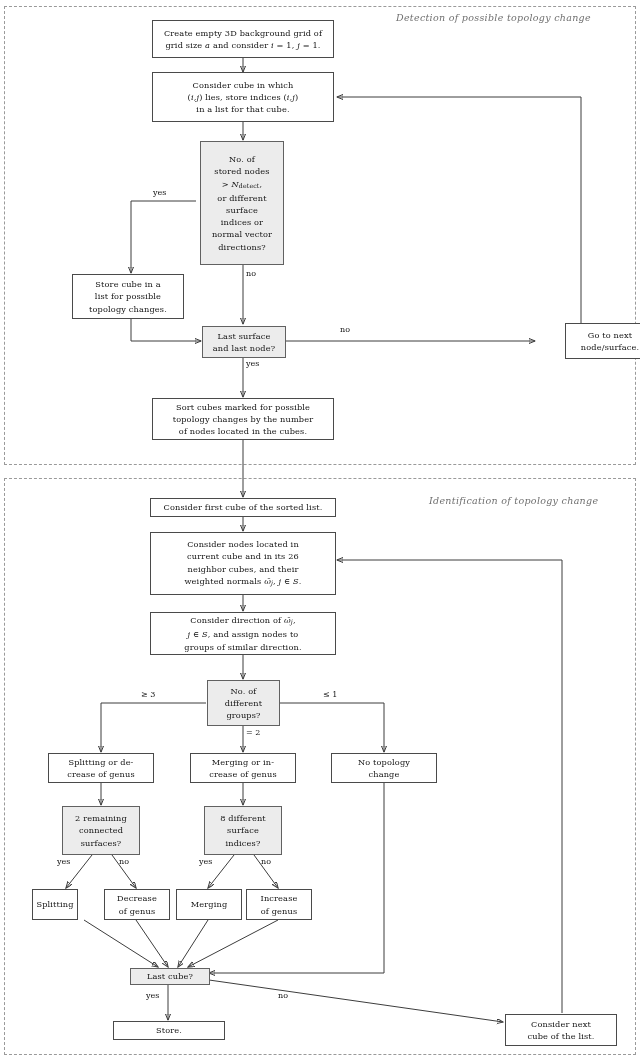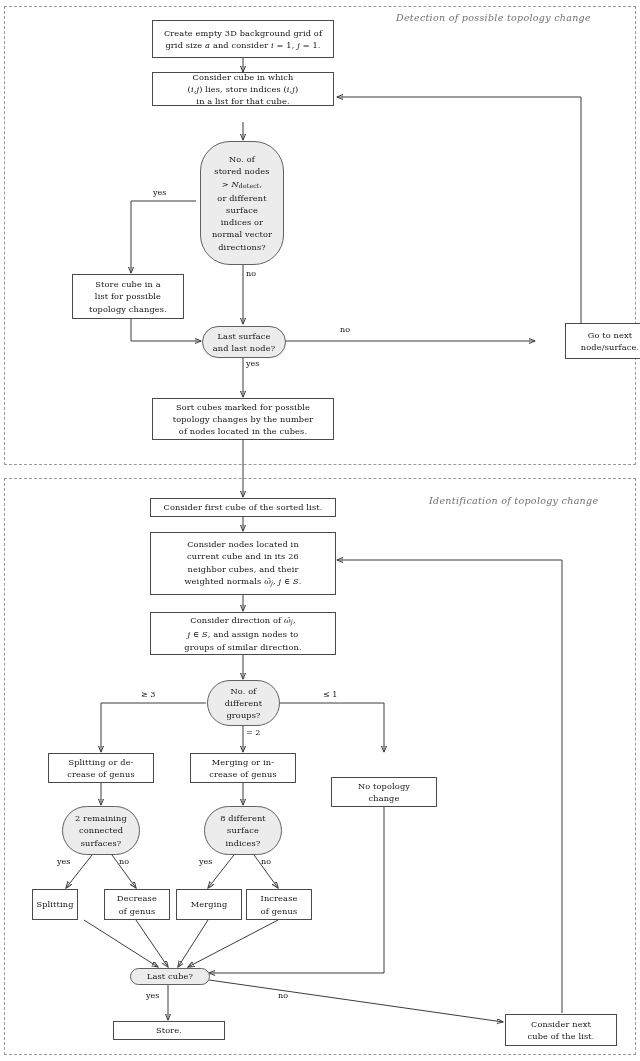--- a/index.html
+++ b/index.html
@@ -14,21 +14,21 @@
   }
 
   .node{
     position:absolute;box-sizing:border-box;
     border:1px solid #4a4a4a;background:#ffffff;
     display:flex;align-items:center;justify-content:center;
     text-align:center;font-size:8.2px;line-height:12.2px;color:#131313;
     font-family:"DejaVu Serif",serif;
     padding:2px 3px;letter-spacing:.15px;
   }
-  .node.shade{background:#ececec;border-color:#616161;border-radius:30px;}
+  .node.shade{background:#ececec;border-color:#616161;}
   .node .txt{display:block;width:100%;white-space:pre-line;}
 
   svg.wires{position:absolute;left:0;top:0;width:640px;height:1061px;overflow:visible;}
   svg.wires line,svg.wires path,svg.wires polyline{stroke:#3d3d3d;stroke-width:1;fill:none;}
 
   .elab{
     position:absolute;font-size:8px;color:#131313;font-family:"DejaVu Serif",serif;
     white-space:nowrap;background:transparent;
   }
   .sub{font-size:6.2px;vertical-align:-1px;}
@@ -106,21 +106,21 @@
     <line x1="209" y1="980" x2="503" y2="1022" marker-end="url(#ah)"></line>
 
     <polyline points="562,1013 562,560 337,560" marker-end="url(#ah)"></polyline>
   </svg>
 
   <div class="node" style="left:152px;top:20px;width:182px;height:38px;">
     <span class="txt">Create empty 3D background grid of
 grid size <i class="it">a</i> and consider <i class="it">i</i> = 1, <i class="it">j</i> = 1.</span>
   </div>
 
-  <div class="node" style="left:152px;top:72px;width:182px;height:34px;justify-content:flex-end;">
+  <div class="node" style="left:152px;top:72px;width:182px;height:50px;justify-content:flex-end;">
     <span class="txt">Consider cube in which
 (<i class="it">i,j</i>) lies, store indices (<i class="it">i,j</i>)
 in a list for that cube.</span>
   </div>
 
   <div class="node shade" style="left:200px;top:141px;width:84px;height:124px;">
     <span class="txt">No. of
 stored nodes
 &gt; <i class="it">N</i><span class="sub">detect</span>,
 or different
@@ -178,21 +178,21 @@
   <div class="node" style="left:48px;top:753px;width:106px;height:30px;">
     <span class="txt">Splitting or de-
 crease of genus</span>
   </div>
 
   <div class="node" style="left:190px;top:753px;width:106px;height:30px;">
     <span class="txt">Merging or in-
 crease of genus</span>
   </div>
 
-  <div class="node" style="left:331px;top:753px;width:106px;height:30px;margin-top:24px;">
+  <div class="node" style="left:331px;top:753px;width:106px;height:30px;">
     <span class="txt">No topology
 change</span>
   </div>
 
   <div class="node shade" style="left:62px;top:806px;width:78px;height:49px;">
     <span class="txt">2 remaining
 connected
 surfaces?</span>
   </div>
 

